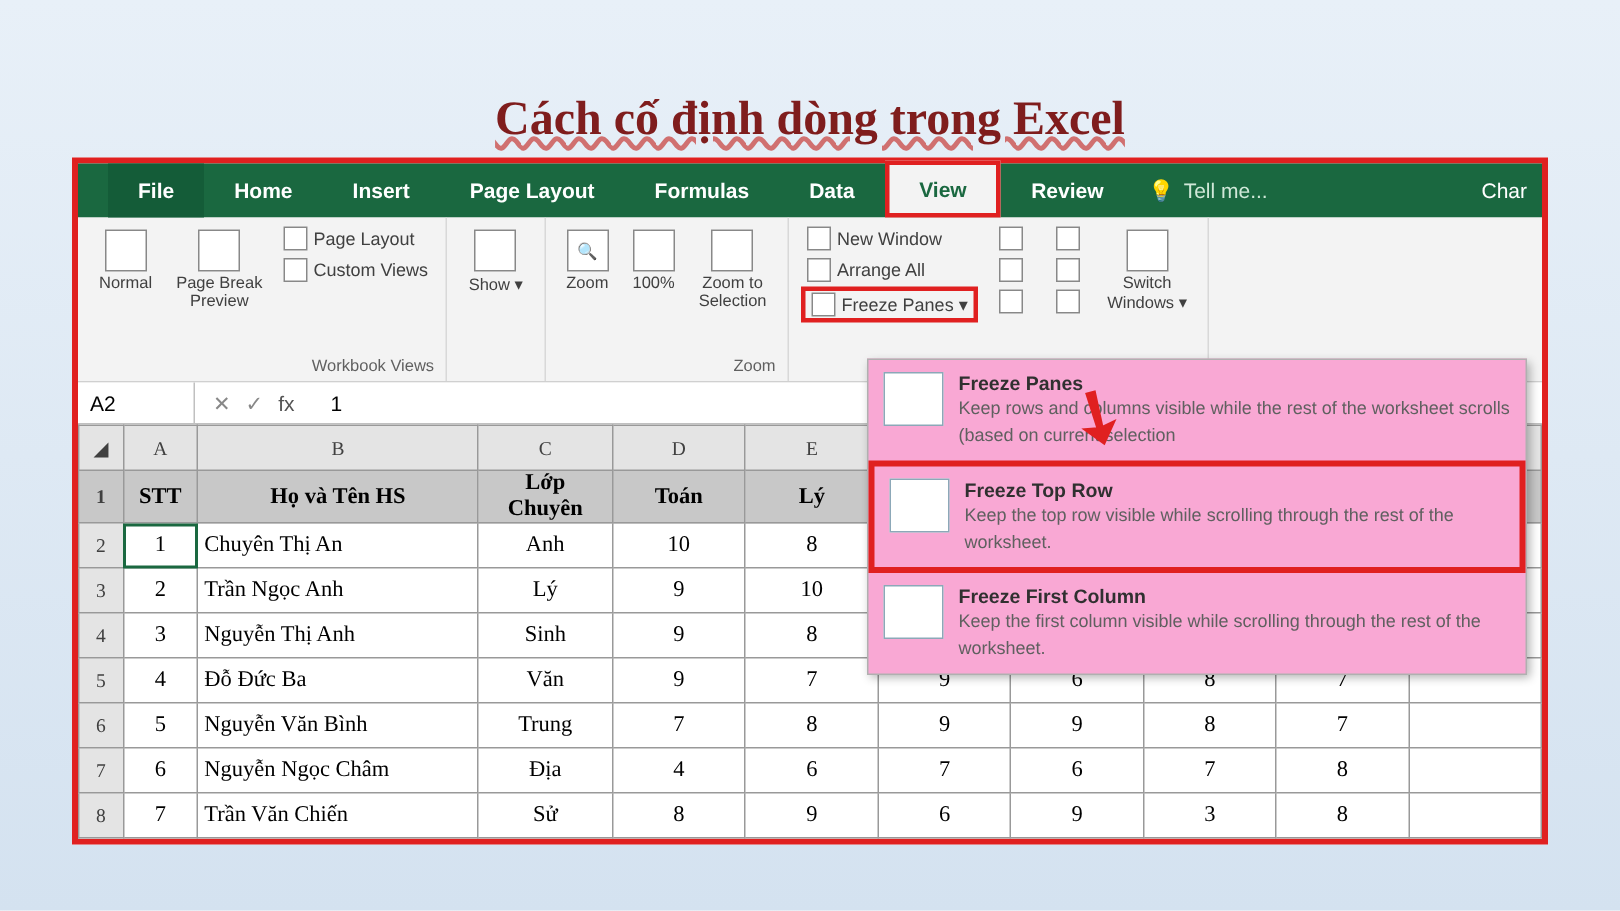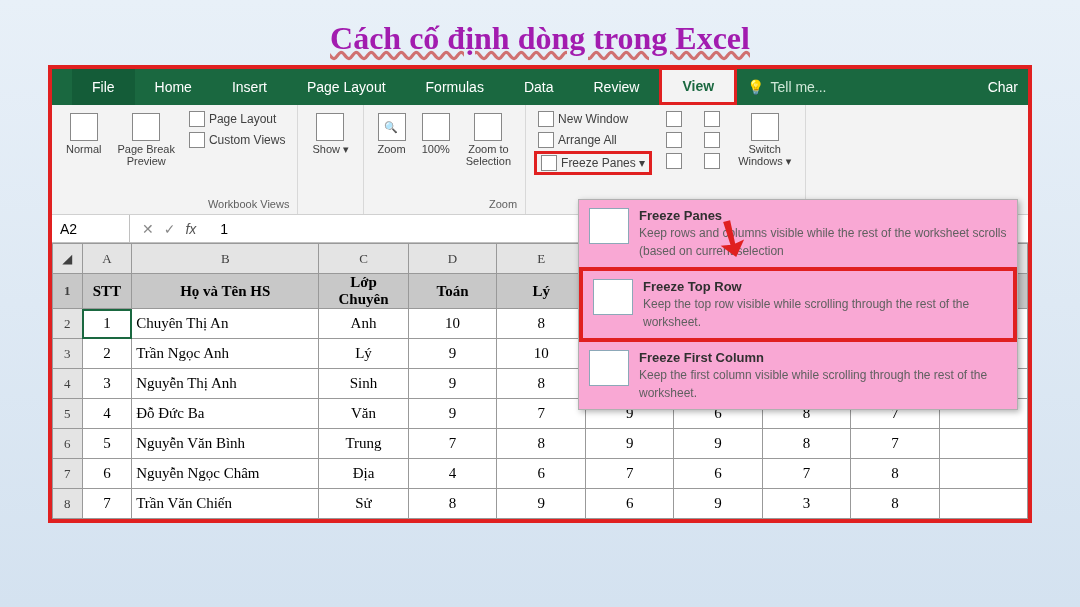--- a/index.html
+++ b/index.html
@@ -7,26 +7,27 @@
   font-family: "Segoe UI", Arial, sans-serif;
   background: linear-gradient(180deg, #e8f0f8 0%, #d4e2f0 100%);
   width: 1080px;
   height: 607px;
   overflow: hidden;
 }
 .page-title {
   text-align: center;
   font-size: 32px;
   font-weight: bold;
-  color: #a21caf;
+  color: #7f1d1d;
   text-decoration: underline;
   text-decoration-style: wavy;
   text-decoration-color: #d07070;
   padding: 20px 0 8px 0;
   font-family: "Times New Roman", serif;
+  margin-top: 40px;
 }
 .excel-frame {
   margin: 0 48px 18px 48px;
   border: 4px solid #e02020;
   background: #f3f3f3;
   position: relative;
 }
 .ribbon-tabs {
   background: #1a6840;
   color: #fff;
@@ -35,20 +36,21 @@
   height: 36px;
   padding-left: 20px;
   font-size: 14px;
 }
 .ribbon-tabs .tab {
   padding: 0 20px;
   height: 100%;
   display: flex;
   align-items: center;
   cursor: pointer;
+  font-weight: bold;
 }
 .ribbon-tabs .file-tab {
   background: #145c38;
 }
 .ribbon-tabs .active-tab {
   background: #f3f3f3;
   color: #1a6840;
   border: 3px solid #e02020;
   height: 38px;
   margin-top: -2px;
@@ -131,21 +133,21 @@
 }
 .name-box {
   width: 78px;
   border-right: 1px solid #c0c0c0;
   padding: 0 8px;
   height: 100%;
   display: flex;
   align-items: center;
 }
 .fb-btns { display:flex; gap:10px; padding: 0 12px; color:#888; }
-.fx { font-style: italic; color:#555; }
+.fx { color:#555; }
 .fb-val { padding-left: 12px; }
 .sheet {
   background: #fff;
   position: relative;
 }
 table.grid {
   border-collapse: collapse;
   width: 100%;
   font-family: "Times New Roman", serif;
 }
@@ -216,22 +218,22 @@
 
 <div class="excel-frame">
 
   <div class="ribbon-tabs">
     <div class="tab file-tab">File</div>
     <div class="tab">Home</div>
     <div class="tab">Insert</div>
     <div class="tab">Page Layout</div>
     <div class="tab">Formulas</div>
     <div class="tab">Data</div>
+    <div class="tab active-tab">View</div>
     <div class="tab">Review</div>
-    <div class="tab active-tab">View</div>
     <div class="tell-me">
       <span class="bulb">💡</span>
       <span>Tell me...</span>
     </div>
     <div class="right-text">Char</div>
   </div>
 
   <div class="ribbon-body">
     <div class="ribbon-group">
       <div class="buttons">

